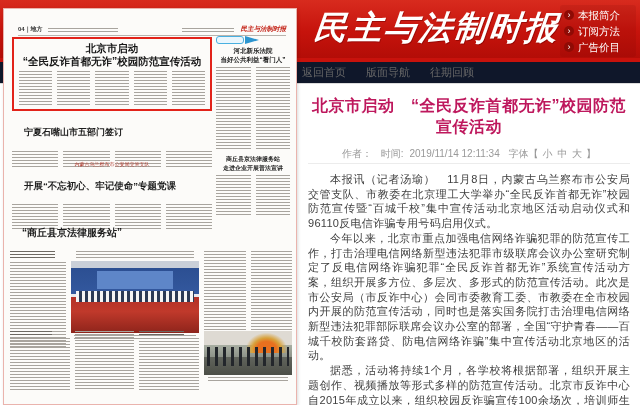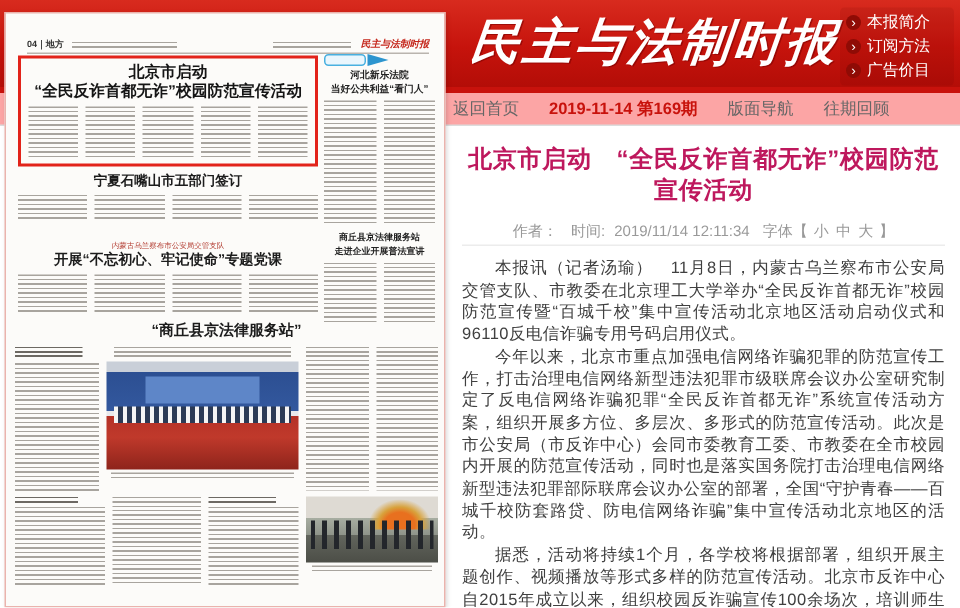--- a/index.html
+++ b/index.html
@@ -16,21 +16,21 @@
   .hlinks{position:absolute;right:4px;top:5px;width:72px;padding:2px 0 2px 4px;
           background:rgba(90,0,0,.10);border-radius:3px;}
   .hlink{display:flex;align-items:center;gap:4px;color:#fff;font-size:10.5px;
          line-height:16px;cursor:pointer;white-space:nowrap;}
   .bullet{display:inline-flex;align-items:center;justify-content:center;
           width:10px;height:10px;border-radius:50%;background:#8f0b05;color:#fff;
           font-size:9px;line-height:10px;}
 
   
   .navbar{position:absolute;left:0;top:58px;width:640px;height:26px;
-          background:#fca5a5;border-top:4px solid #c8120c;border-bottom:1px solid #dcdcdc;
+          background:#0f172a;border-top:4px solid #c8120c;border-bottom:1px solid #dcdcdc;
           box-sizing:border-box;display:flex;align-items:center;gap:20px;
           padding-left:302px;font-size:11px;color:#666;}
   .navbar a{cursor:pointer;white-space:nowrap;}
   .nav-issue{color:#c8120c;font-weight:bold;}
 
   
   .article{position:absolute;left:300px;top:84px;right:4px;bottom:0;overflow:hidden;
            padding:0 6px 0 8px;}
   .art-title{margin:12px 0 0;text-align:center;font-size:16px;font-weight:bold;
              color:#be185d;letter-spacing:.5px;}
@@ -56,21 +56,21 @@
   .mt{background-image:repeating-linear-gradient(180deg,#a8a49e 0,#a8a49e 1px,
       rgba(0,0,0,0) 1px,rgba(0,0,0,0) 3px);}
   .mtd{background-image:repeating-linear-gradient(180deg,#6d6963 0,#6d6963 1px,
       rgba(0,0,0,0) 1px,rgba(0,0,0,0) 3px);}
   .cols{display:flex;gap:5px;}
   .cols>div{flex:1;}
   .np-redbox{left:8px;top:28px;width:200px;height:74px;border:2px solid #e2231a;
              padding:3px 5px;}
   .np-h1{margin:0;text-align:center;font-size:10.5px;line-height:13px;
          font-weight:bold;color:#151515;white-space:nowrap;}
-  .np-h2{margin:0;text-align:center;font-size:9px;line-height:11.5px;
+  .np-h2{margin:12px;text-align:left;font-size:9px;line-height:11.5px;
          font-weight:bold;color:#1c1c1c;white-space:nowrap;}
   .np-h3{margin:0;text-align:center;font-size:6.5px;line-height:8.5px;
          font-weight:bold;color:#222;white-space:nowrap;}
   .np-kicker{margin:0;text-align:center;font-size:5px;line-height:7px;color:#b23b30;
              white-space:nowrap;}
   .np-side{left:212px;top:26px;width:74px;}
   .arrowrow{display:flex;align-items:center;height:9px;margin-bottom:3px;}
   .capsule{width:26px;height:6px;border:1px solid #49b0e0;border-radius:3px;
            background:#eaf6fd;}
   .arrowhead{width:0;height:0;border-top:4px solid transparent;
@@ -115,21 +115,20 @@
       </div>
       <div class="hlink">
         <span class="bullet">›</span>
         <span>广告价目</span>
       </div>
     </div>
   </div>
 
   <div class="navbar">
     <a>返回首页</a>
-    <span class="nav-issue">2019-11-14 第169期</span>
     <a>版面导航</a>
     <a>往期回顾</a>
   </div>
 
   <div class="article">
     <h1 class="art-title">北京市启动　“全民反诈首都无诈”校园防范宣传活动</h1>
     <div class="art-meta">
       <span>作者：</span>
       <span>时间:</span><span>2019/11/14 12:11:34</span>
       <span>字体【</span><a>小</a> <a>中</a> <a>大</a><span>】</span>

